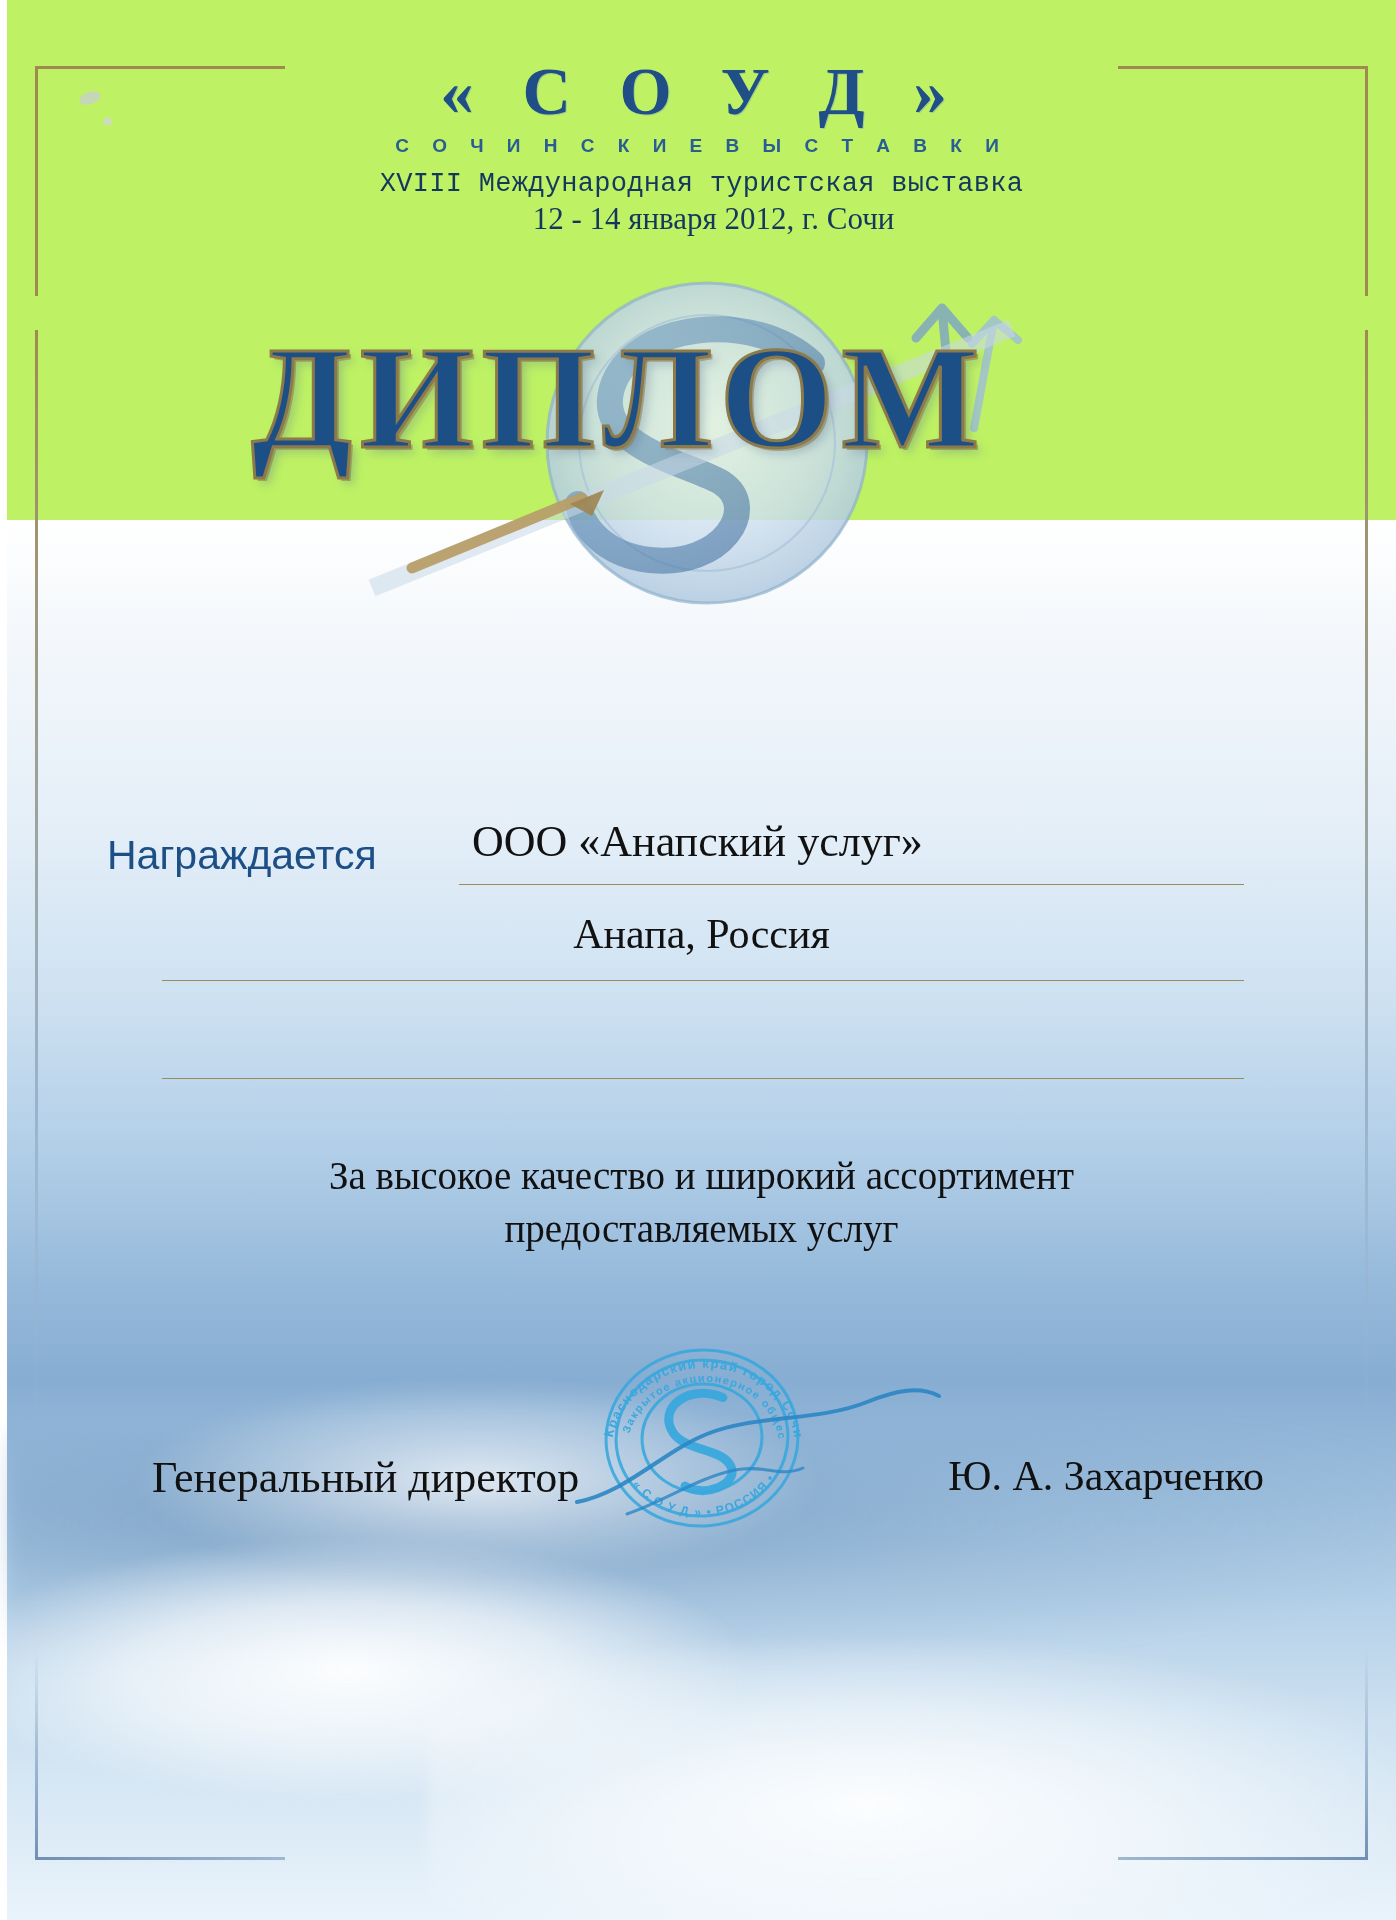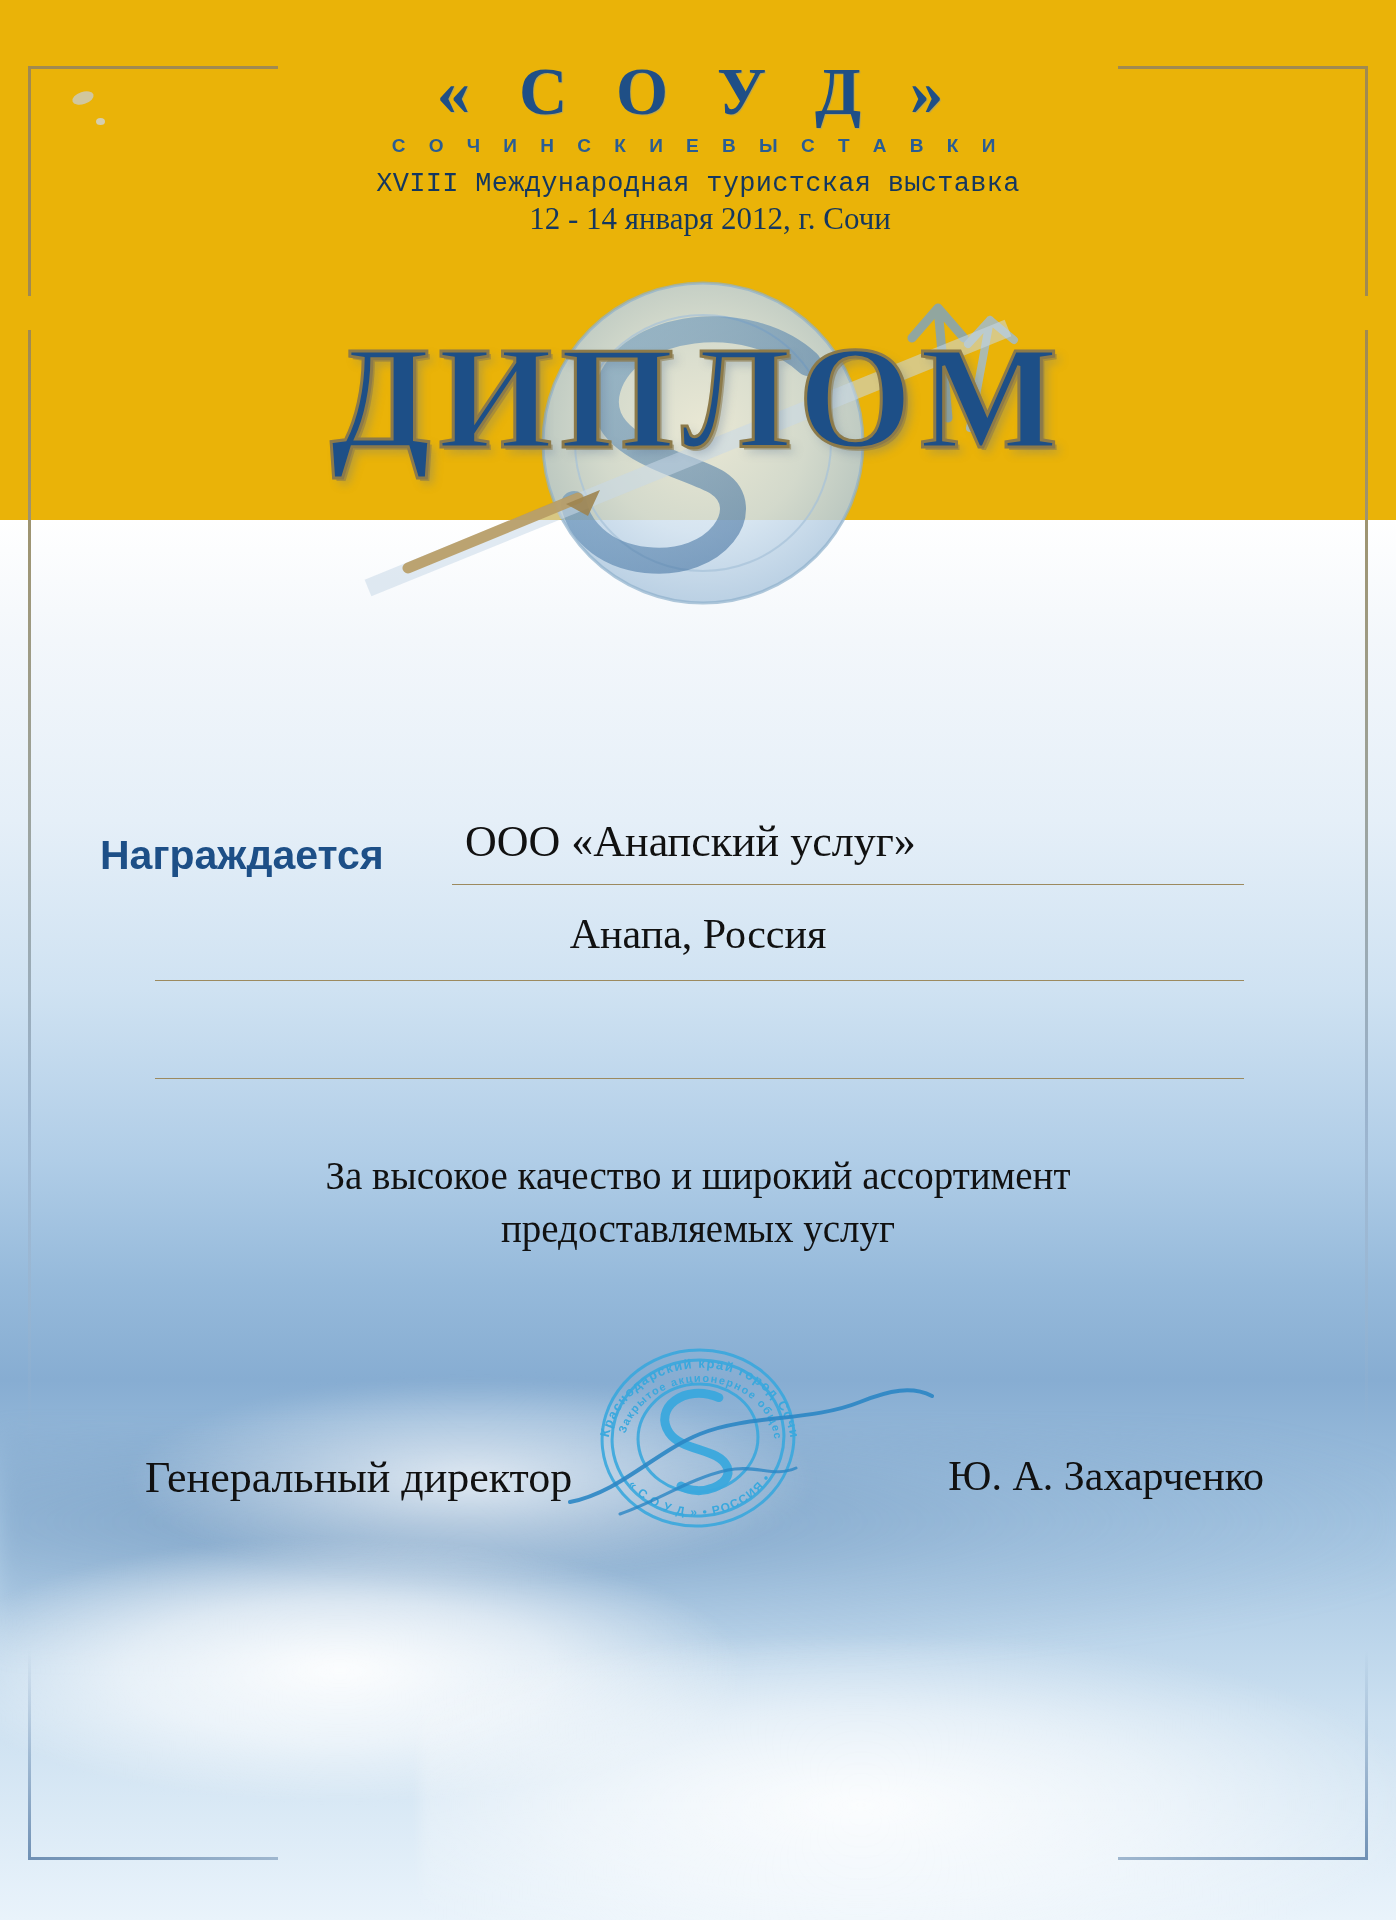--- a/index.html
+++ b/index.html
@@ -13,21 +13,22 @@
     height: 1920px;
     position: relative;
     overflow: hidden;
     font-family: "Liberation Serif", serif;
   }
 
   
   #page {
     position: absolute;
     inset: 0;
-    background: #eab308;
+    background: #bef264;
+    margin-left: 7px;
   }
 
   
   #sea-gradient {
     position: absolute;
     left: 0; right: 0; top: 520px; bottom: 0;
     background:
       linear-gradient(to bottom,
         rgba(255,255,255,1) 0px,
         rgba(243,247,251,1) 120px,
@@ -145,21 +146,20 @@
     left: 50%;
     transform: translateX(-50%);
     top: 268px;
     width: 900px;
     height: 370px;
   }
   #emblem svg { display: block; width: 100%; height: 100%; }
   #diplom-word {
     position: absolute;
     left: 0; right: 0; top: 46px;
-    text-align: center;
     font-family: "Liberation Serif", serif;
     font-weight: bold;
     font-size: 146px;
     letter-spacing: 8px;
     color: #1d4f87;
     -webkit-text-stroke: 3px #8c7a4a;
     text-shadow:
       3px 3px 0 rgba(140,122,74,0.55),
       6px 6px 10px rgba(90,115,145,0.35);
     white-space: nowrap;
@@ -174,21 +174,20 @@
   #award-row {
     position: relative;
     height: 92px;
   }
   #award-label {
     position: absolute;
     left: 100px; top: 22px;
     font-size: 41px;
     color: #1d4f87;
     font-family: "Liberation Sans", sans-serif;
-    font-weight: bold;
   }
   #recipient-name {
     position: absolute;
     left: 465px; top: 6px;
     font-size: 44px;
     color: #111;
   }
   .rule {
     position: absolute;
     height: 1px;

